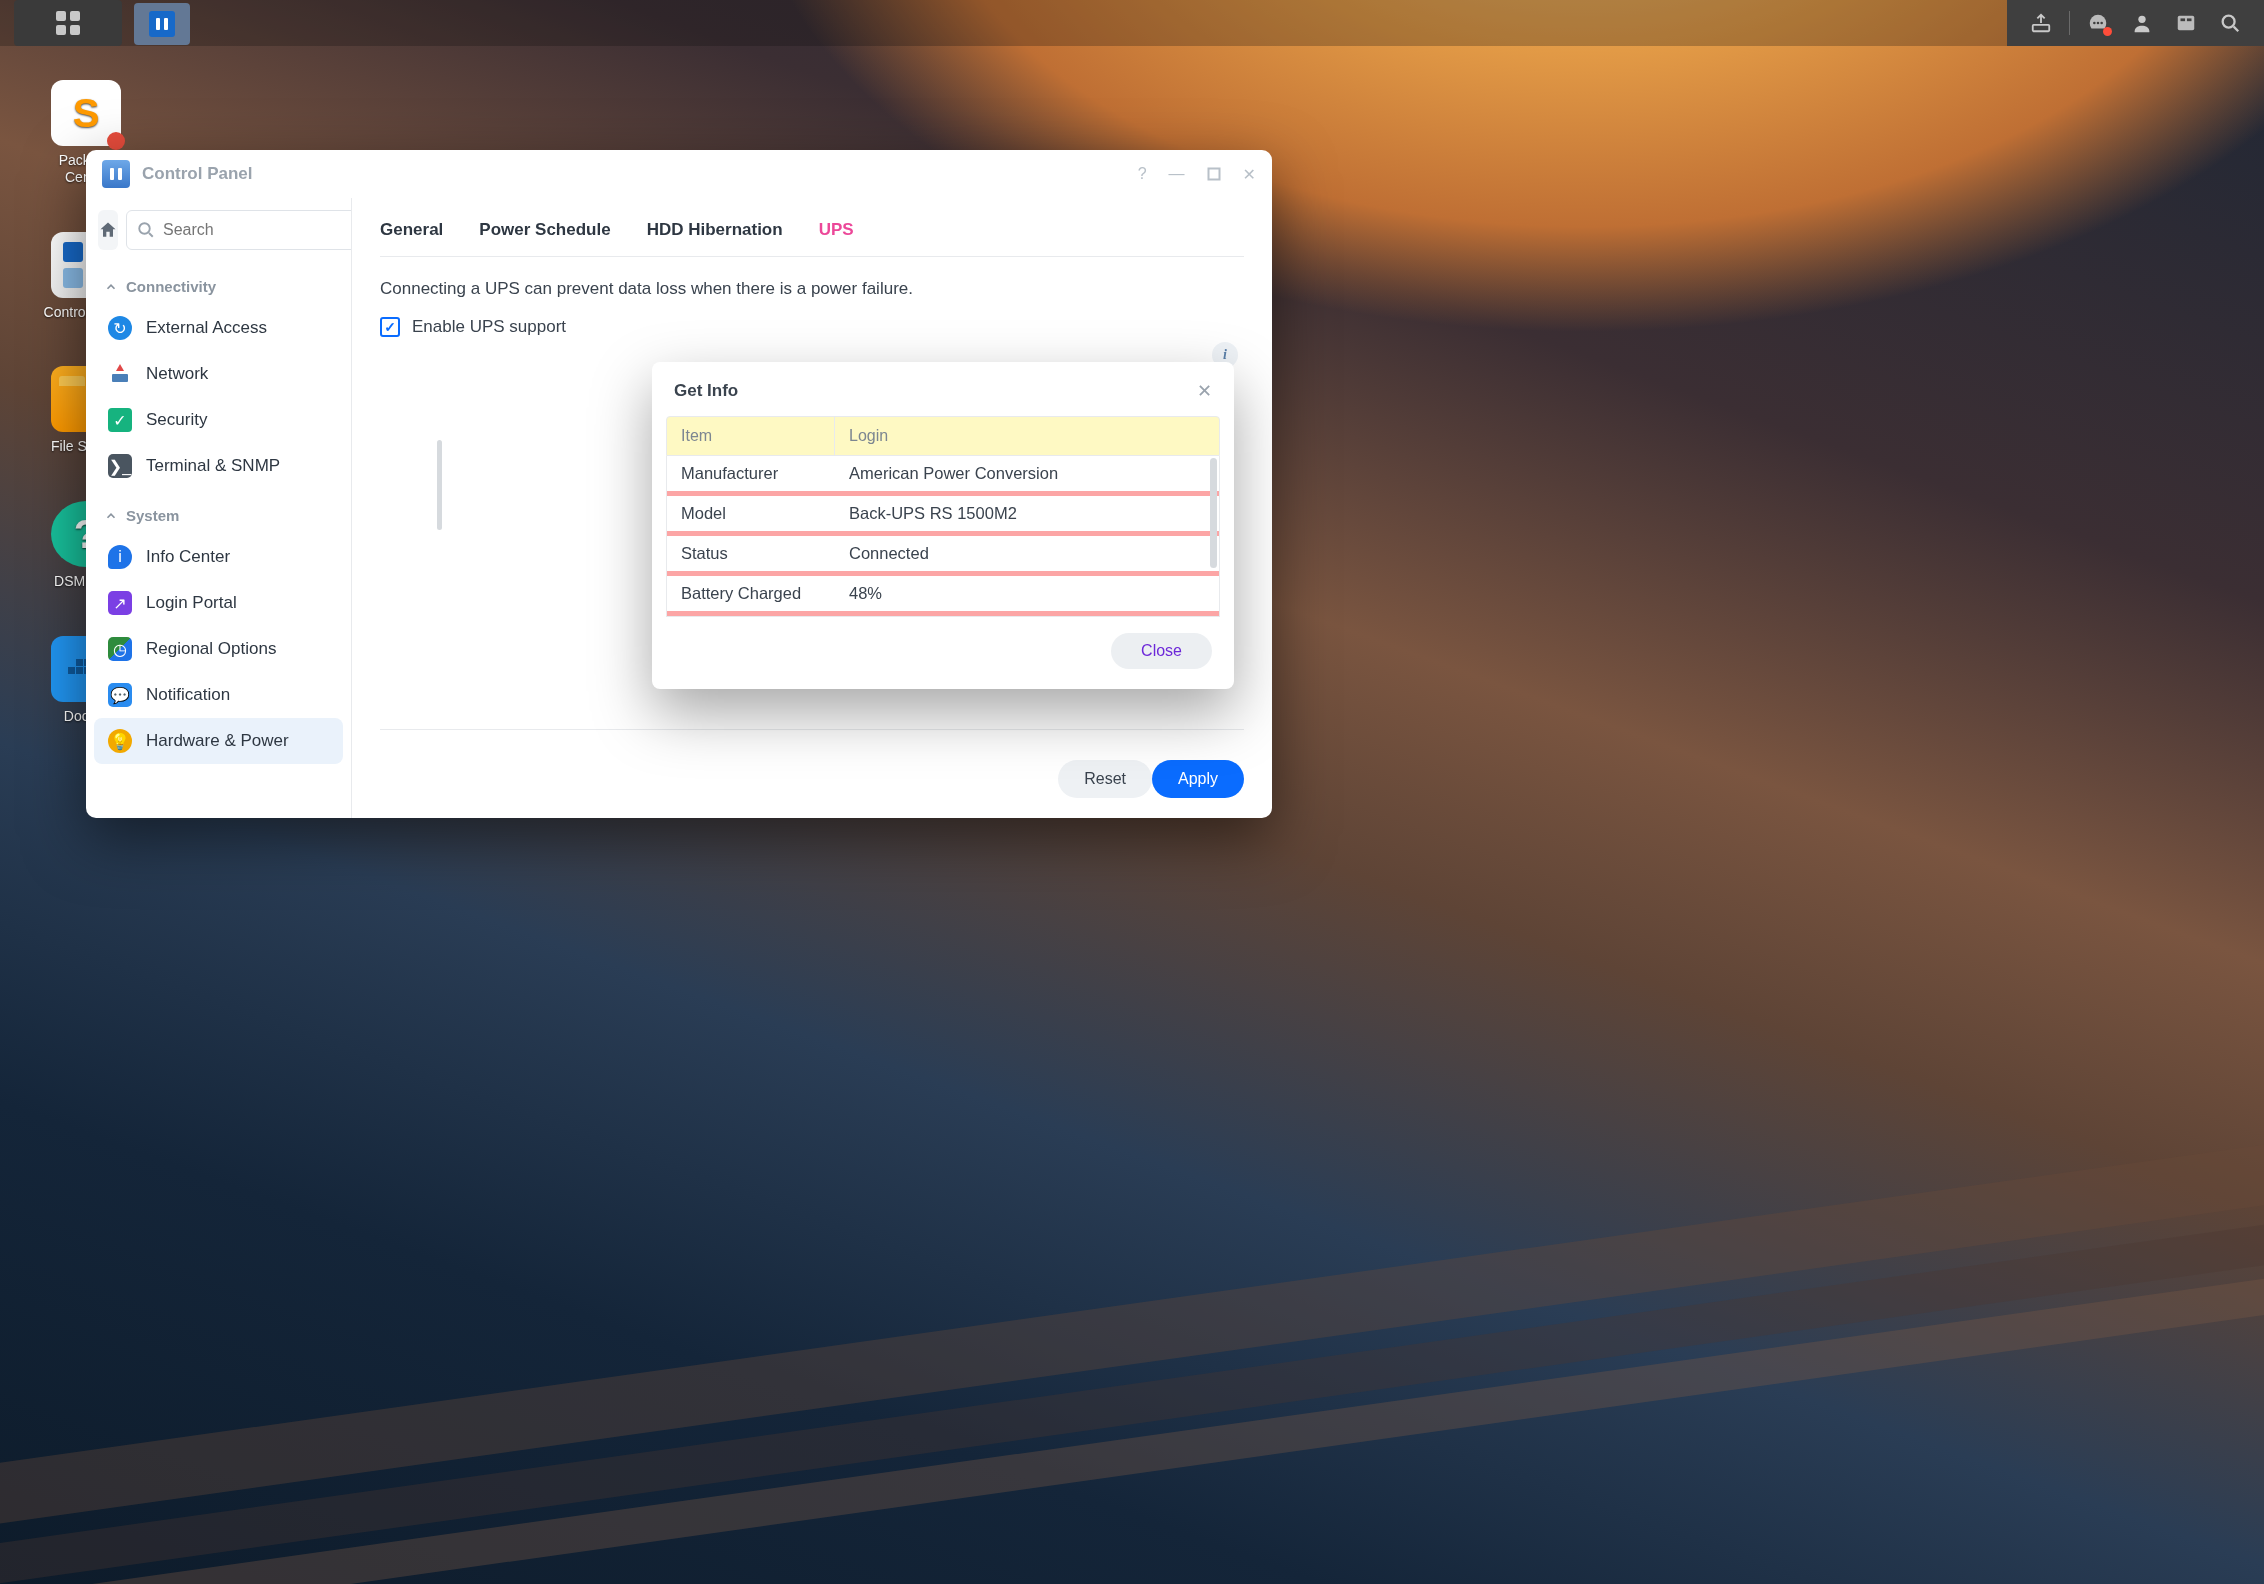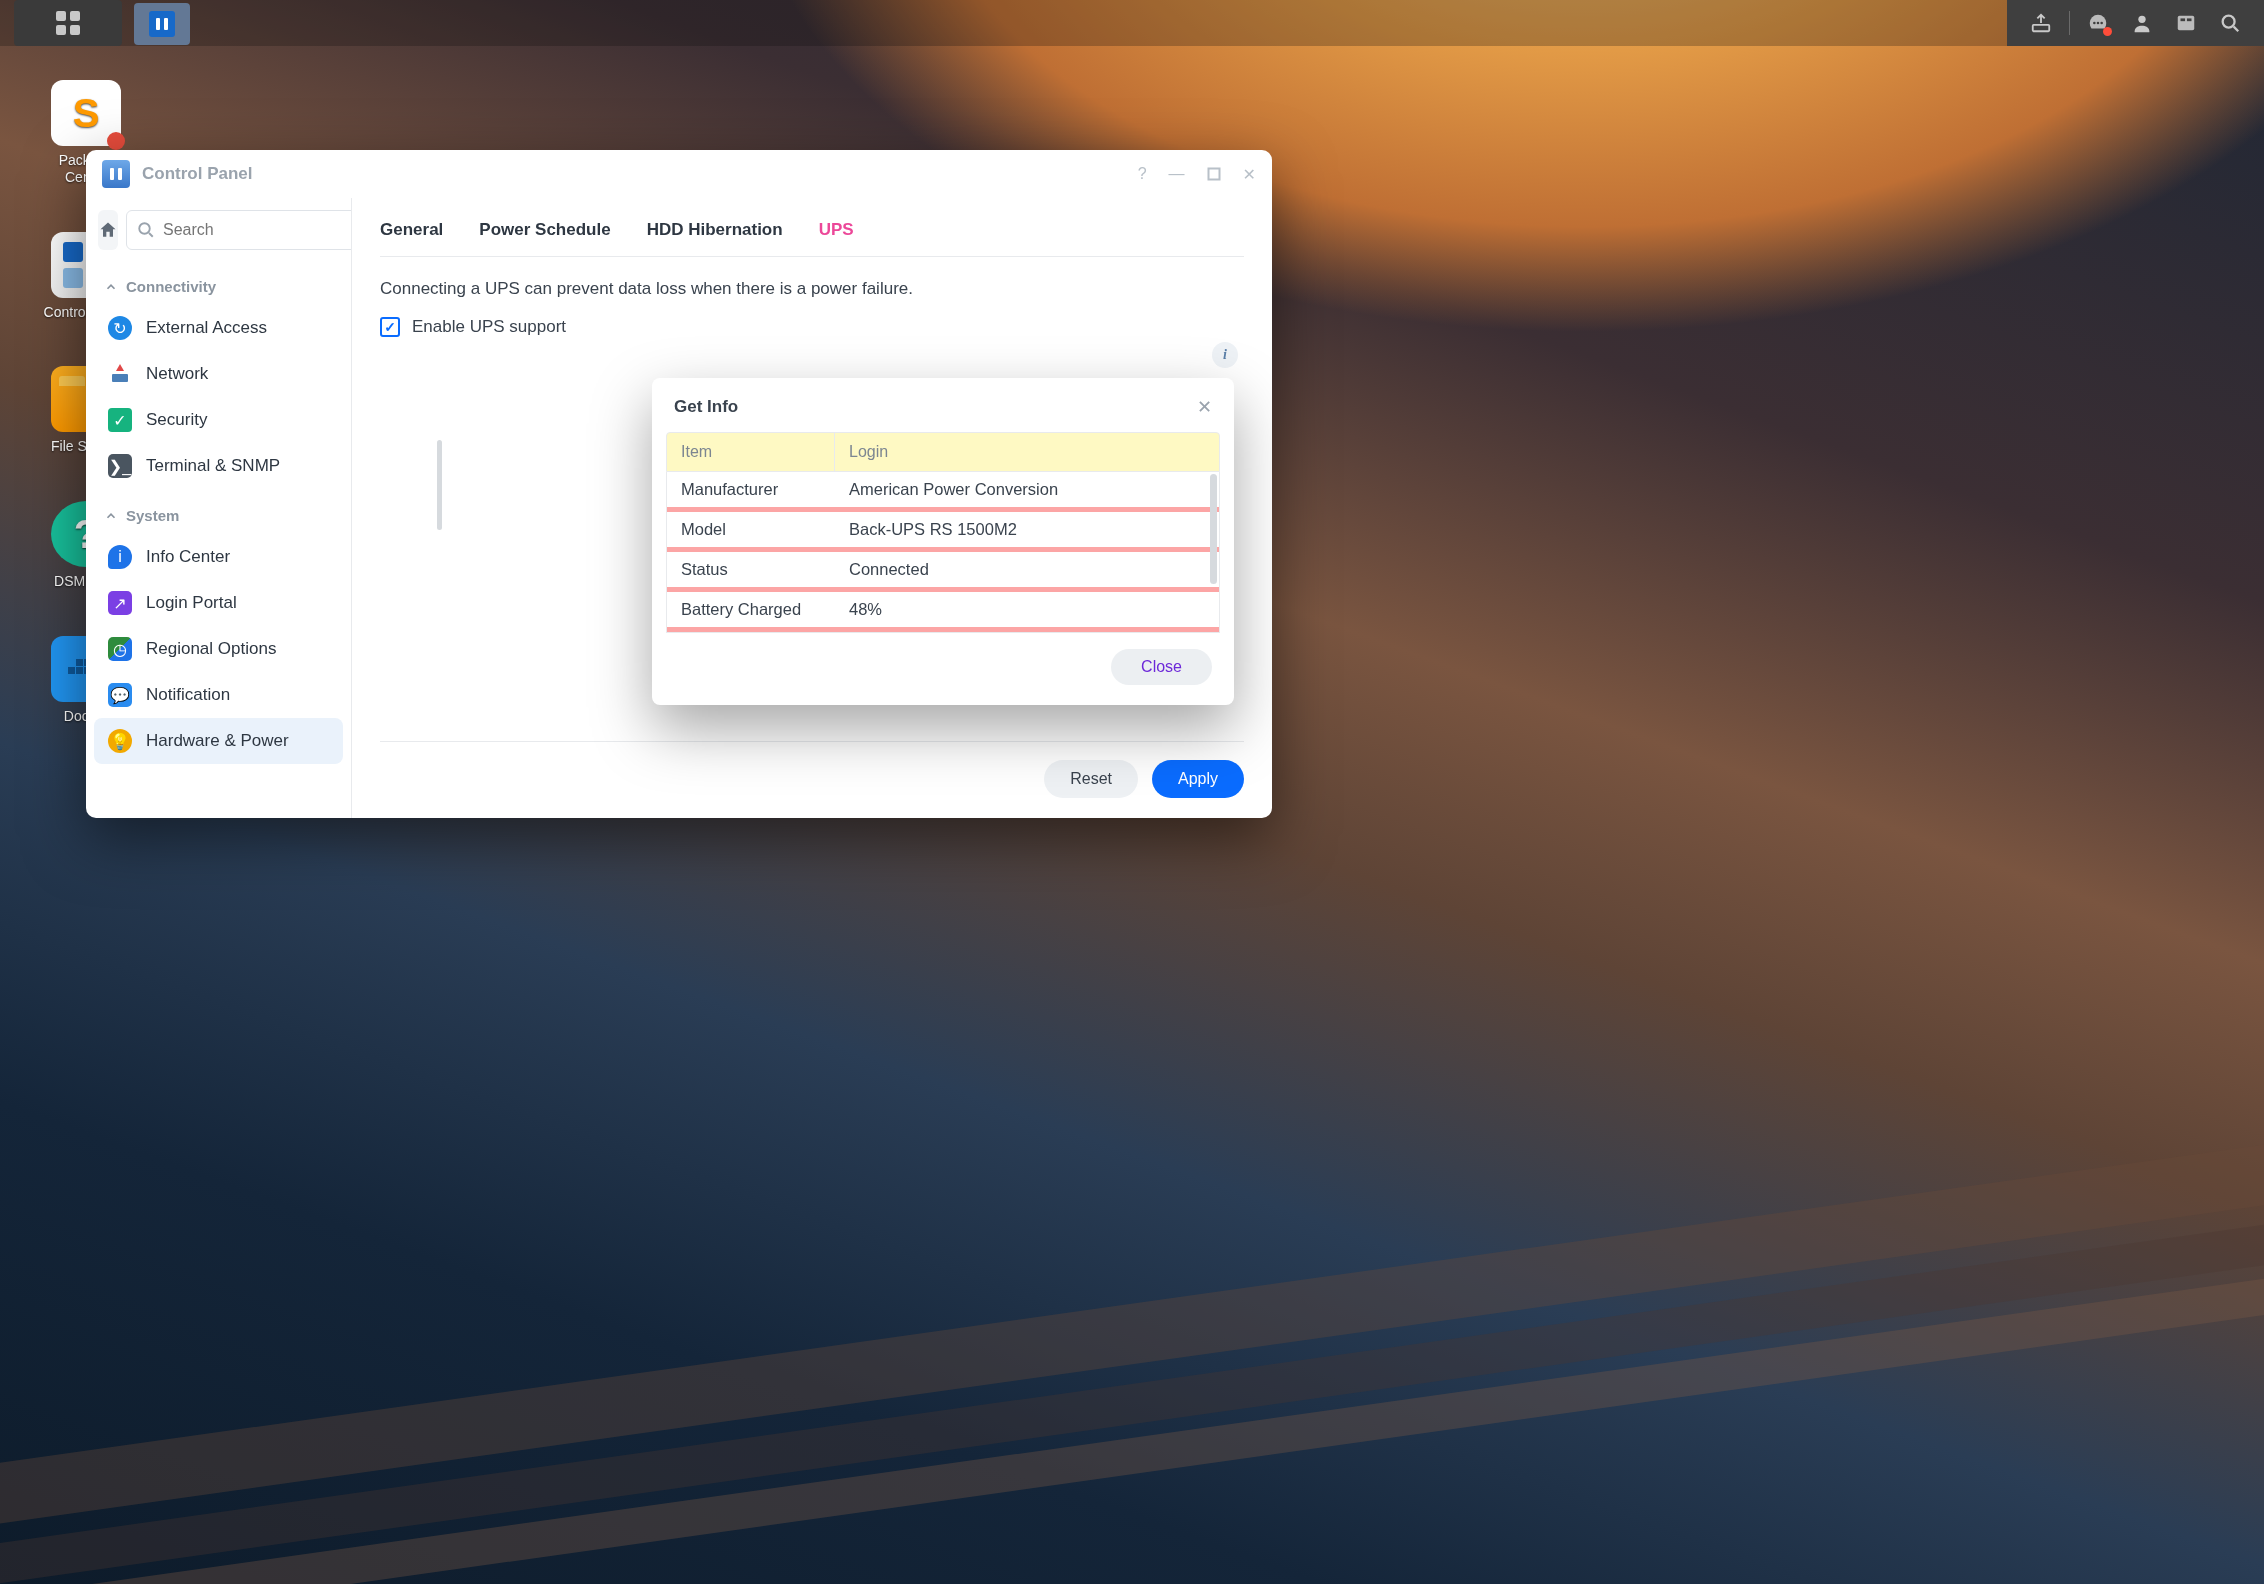--- a/index.html
+++ b/index.html
@@ -91,28 +91,28 @@
 .tab.active:after { content:""; position:absolute; left:0; right:0; bottom:-1px; height:1px; background:transparent; }
 .pane { padding-top:22px; font-size:17px; color:#3a434e; }
 .desc { margin-bottom:18px; }
 .chk-row { display:flex; align-items:center; gap:12px; }
 .chk { width:20px; height:20px; border:2px solid #0a6cff; border-radius:3px; display:flex; align-items:center; justify-content:center; color:#0a6cff; font-size:14px; font-weight:bold; }
 .info-pill { position:absolute; top:144px; right:34px; width:26px; height:26px; border-radius:50%; background:#eef2f6; color:#5a7fa8; display:flex; align-items:center; justify-content:center; font-style:italic; font-family:Georgia, serif; font-size:14px; font-weight:bold; }
 
 .hidden-ctl { position:absolute; right:50px; top:184px; width:200px; height:36px; border:1px solid #d0d5db; border-radius:6px; background:#fff; }
 .hidden-ctl2 { position:absolute; right:50px; top:330px; width:200px; height:36px; border:1px solid #d0d5db; border-radius:6px; background:#fff; }
 
-.footer { margin-top:auto; border-top:1px solid #e8eaed; padding-top:18px; display:flex; justify-content:flex-end; gap:14px; }
+.footer { margin-top:auto; border-top:1px solid #e8eaed; padding-top:30px; display:flex; justify-content:flex-end; }
 .btn { height:38px; padding:0 26px; border-radius:19px; font-size:16px; font-weight:500; display:flex; align-items:center; }
 .btn-secondary { background:#eef1f4; color:#3a434e; }
 .btn-primary { background:#0a6cff; color:#fff; }
 
 
 .modal {
-  position:absolute; top:180px; left:300px; width:582px;
+  position:absolute; top:164px; left:300px; width:582px;
   background:#fff; border-radius:8px; box-shadow:0 24px 60px rgba(0,0,0,0.35); z-index:50;
   display:flex; flex-direction:column;
 }
 .modal-head { padding:18px 22px 14px 22px; display:flex; justify-content:space-between; align-items:center; }
 .modal-title { font-size:17px; font-weight:700; color:#3a434e; }
 .modal-close { color:#9aa3ad; font-size:18px; }
 .modal-table { padding:0 14px; }
 .mt-head { display:flex; border:1px solid #e8eaed; border-radius:4px 4px 0 0; background:#fef9c3; }
 .mt-head > div { padding:10px 14px; color:#7c8691; font-size:16px; }
 .mt-head > div:first-child { width:168px; border-right:1px solid #e8eaed; }

